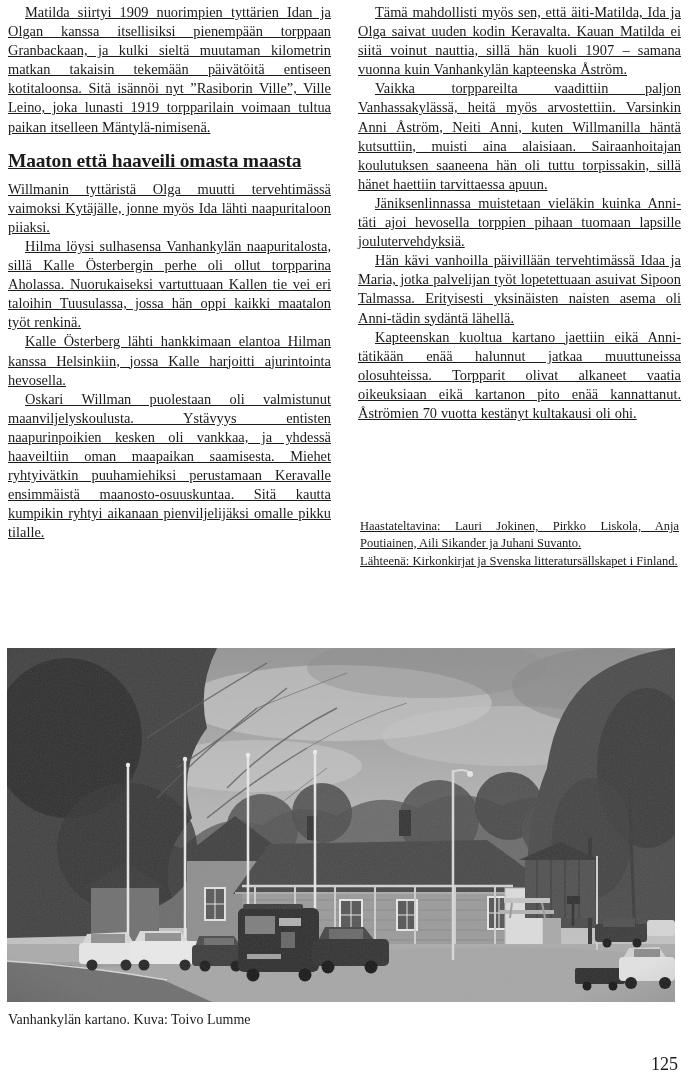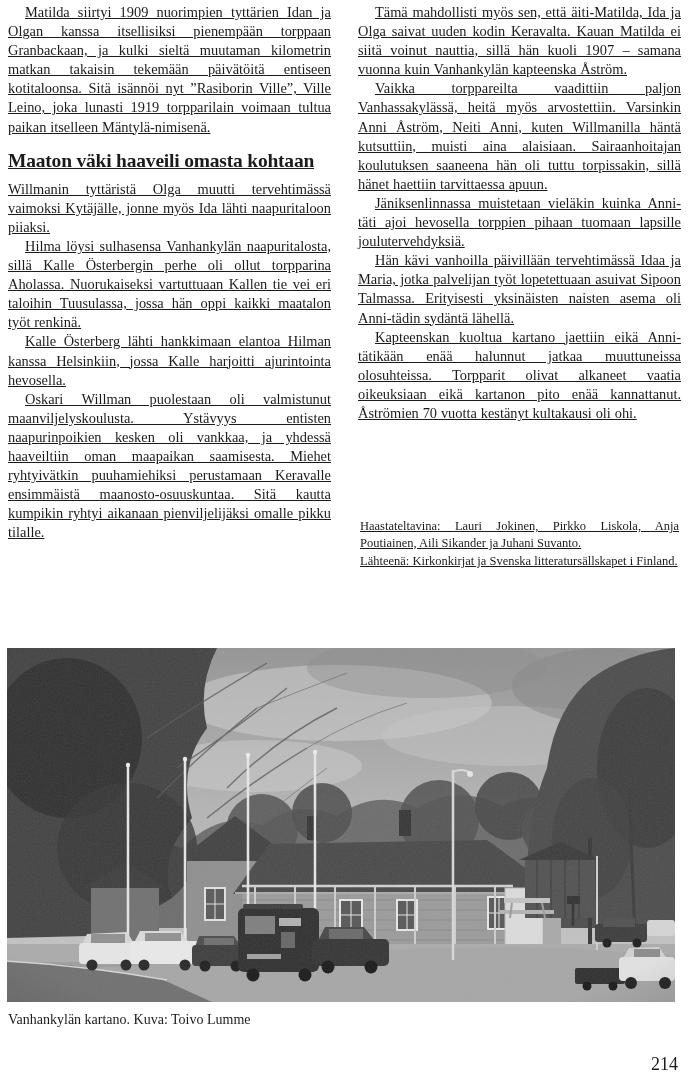--- a/index.html
+++ b/index.html
@@ -55,21 +55,21 @@
 </style>
 </head>
 <body>
 
 <div class="page">
 
   <div class="columns">
 
     <div class="col">
       <p class="body indent">Matilda siirtyi 1909 nuorimpien tyttärien Idan ja Olgan kanssa itsellisiksi pienempään torppaan Granbackaan, ja kulki sieltä muutaman kilometrin matkan takaisin tekemään päivätöitä entiseen kotitaloonsa. Sitä isännöi nyt ”Rasiborin Ville”, Ville Leino, joka lunasti 1919 torpparilain voimaan tultua paikan itselleen Mäntylä-nimisenä.</p>
-      <h2 class="heading">Maaton väki haaveili omasta kohtaan</h2>
+      <h2 class="heading">Maaton että haaveili omasta maasta</h2>
       <p class="body">Willmanin tyttäristä Olga muutti tervehtimässä vaimoksi Kytäjälle, jonne myös Ida lähti naapuritaloon piiaksi.</p>
       <p class="body indent">Hilma löysi sulhasensa Vanhankylän naapuritalosta, sillä Kalle Österbergin perhe oli ollut torpparina Aholassa. Nuorukaiseksi vartuttuaan Kallen tie vei eri taloihin Tuusulassa, jossa hän oppi kaikki maatalon työt renkinä.</p>
       <p class="body indent">Kalle Österberg lähti hankkimaan elantoa Hilman kanssa Helsinkiin, jossa Kalle harjoitti ajurintointa hevosella.</p>
       <p class="body indent">Oskari Willman puolestaan oli valmistunut maanviljelyskoulusta. Ystävyys entisten naapurinpoikien kesken oli vankkaa, ja yhdessä haaveiltiin oman maapaikan saamisesta. Miehet ryhtyivätkin puuhamiehiksi perustamaan Keravalle ensimmäistä maanosto-osuuskuntaa. Sitä kautta kumpikin ryhtyi aikanaan pienviljelijäksi omalle pikku tilalle.</p>
     </div>
 
     <div class="col">
       <p class="body indent">Tämä mahdollisti myös sen, että äiti-Matilda, Ida ja Olga saivat uuden kodin Keravalta. Kauan Matilda ei siitä voinut nauttia, sillä hän kuoli 1907 – samana vuonna kuin Vanhankylän kapteenska Åström.</p>
       <p class="body indent">Vaikka torppareilta vaadittiin paljon Vanhassakylässä, heitä myös arvostettiin. Varsinkin Anni Åström, Neiti Anni, kuten Willmanilla häntä kutsuttiin, muisti aina alaisiaan. Sairaanhoitajan koulutuksen saaneena hän oli tuttu torpissakin, sillä hänet haettiin tarvittaessa apuun.</p>
       <p class="body indent">Jäniksenlinnassa muistetaan vieläkin kuinka Anni-täti ajoi hevosella torppien pihaan tuomaan lapsille joulutervehdyksiä.</p>
@@ -275,15 +275,15 @@
             <circle cx="658" cy="335" r="6" fill="#1d1d1d"></circle>
         </g>
 
         <rect x="0" y="0" width="668" height="354" filter="url(#grain)" opacity="0.28"></rect>
         <rect x="0" y="0" width="668" height="354" fill="url(#vig)"></rect>
       </svg>
     </div>
     <figcaption class="caption">Vanhankylän kartano. Kuva: Toivo Lumme</figcaption>
   </figure>
 
-  <div class="page-number">214</div>
+  <div class="page-number">125</div>
 
 </div>
 
 </body></html>

